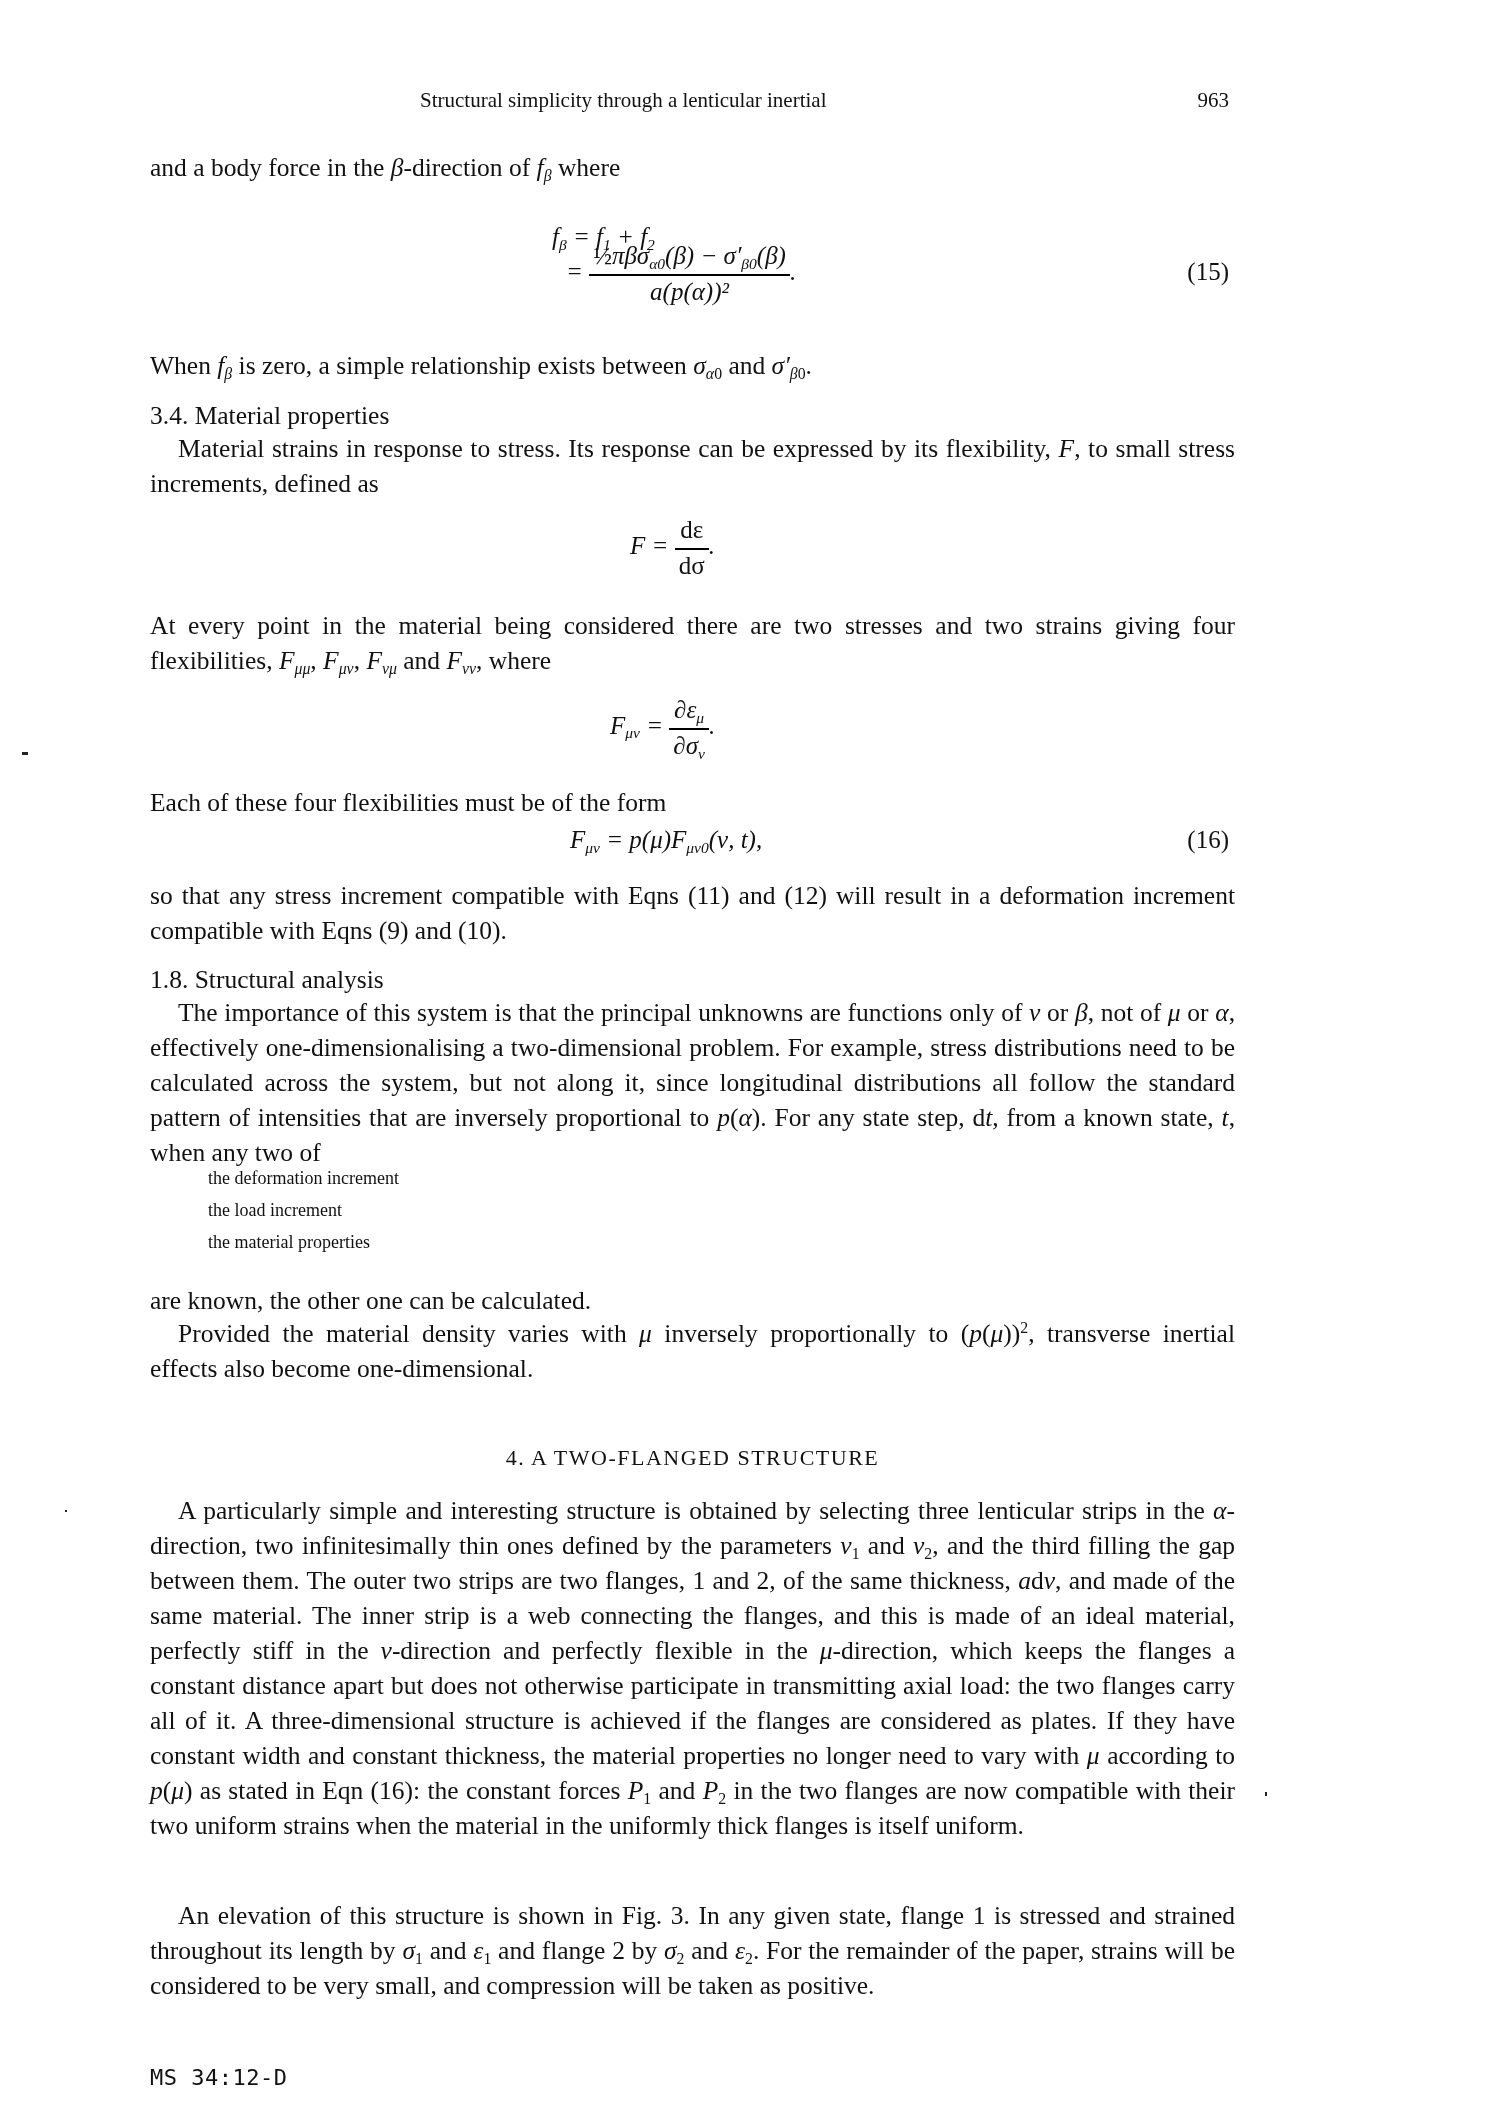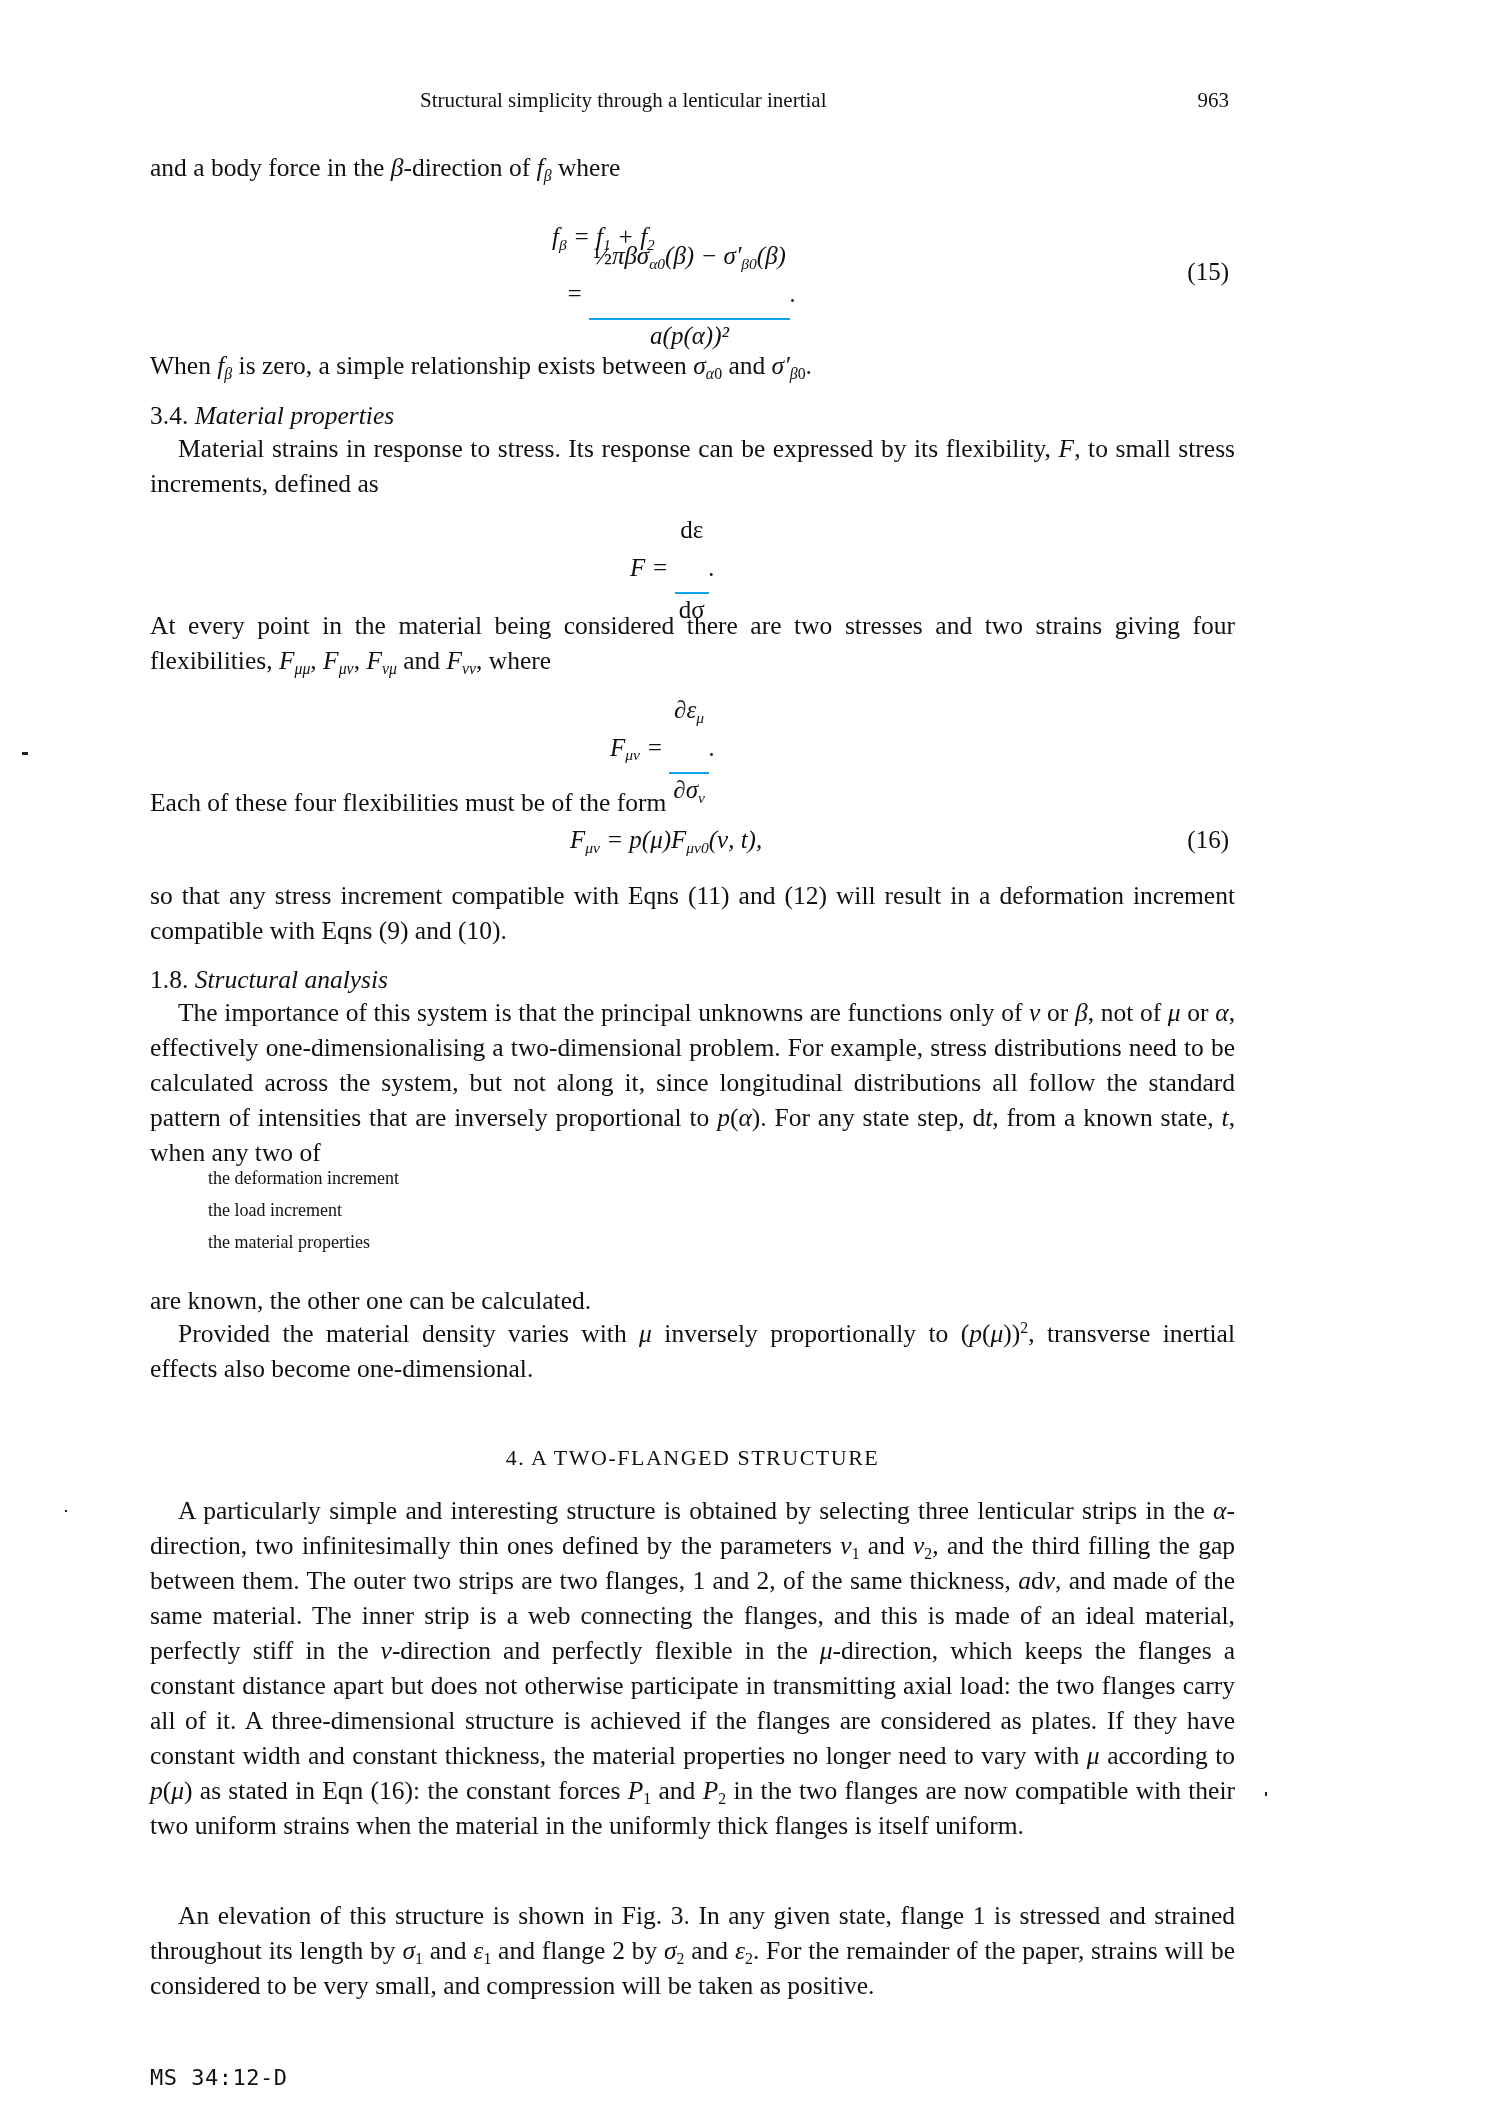--- a/index.html
+++ b/index.html
@@ -15,25 +15,25 @@
   }
   .running-title { position: absolute; left: 270px; top: 0; }
   .page-number { position: absolute; right: 6px; top: 0; }
   .body-text { font-size: 25.5px; line-height: 35px; text-align: justify; }
   .blk { position: absolute; left: 0; width: 1085px; }
   .indent { text-indent: 28px; }
   .eq-line { position: absolute; left: 0; width: 1085px; height: 40px; font-size: 25px; font-style: italic; }
   .eq-num { position: absolute; right: 6px; font-style: normal; }
   .frac { display: inline-block; vertical-align: middle; text-align: center; }
   .frac .num { display: block; padding: 0 4px 4px; }
-  .frac .den { display: block; border-top: 2px solid #0ea5e9; padding: 2px 4px 0; margin-top: 44px; }
+  .frac .den { display: block; border-top: 2px solid #000000; padding: 2px 4px 0; }
   i, .it { font-style: italic; }
   sub { font-size: 62%; vertical-align: -0.3em; line-height: 0; }
   sup { font-size: 62%; vertical-align: 0.6em; line-height: 0; }
-  .heading-italic { font-style: italic; }
+  .heading-italic { }
   .section-heading {
     position: absolute; left: 0; width: 1085px; text-align: center;
     font-size: 22px; letter-spacing: 1.5px;
   }
   .list-item { position: absolute; left: 58px; font-size: 18px; }
   .footer-code {
     position: absolute; left: 150px; top: 2065px; font-size: 22px;
     font-family: "DejaVu Sans Mono", monospace; letter-spacing: 0.5px;
   }
   .margin-mark { position: absolute; background: #222; }

